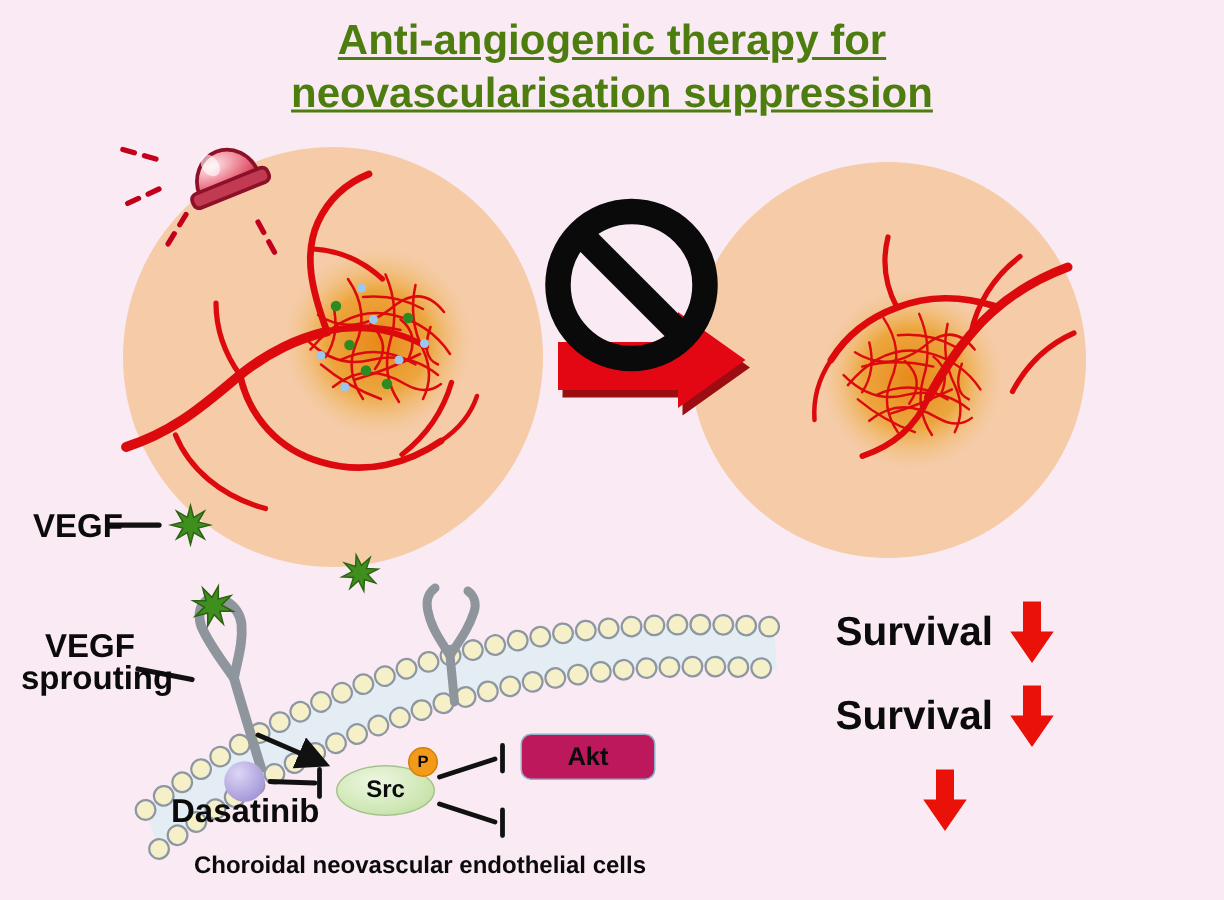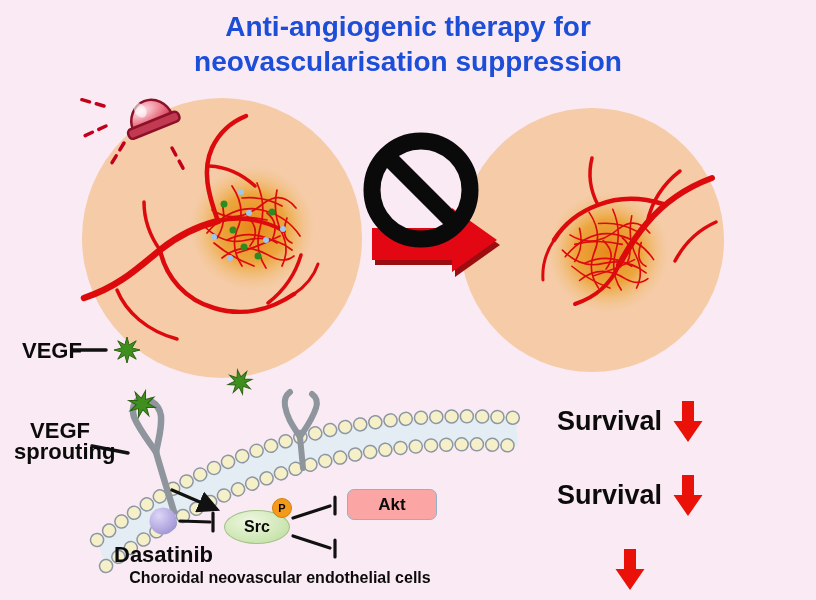--- a/index.html
+++ b/index.html
@@ -5,33 +5,33 @@
   * { margin:0; padding:0; box-sizing:border-box; }
   html,body { width:816px; height:600px; }
   body { font-family:"Liberation Sans", sans-serif; background:#faeaf3; }
   .canvas { position:relative; width:816px; height:600px; background:#faeaf3; overflow:hidden; }
   .art { position:absolute; left:0; top:0; }
   .overlay { position:absolute; font-weight:bold; color:#0b0b0b; }
   .title { left:0; top:9px; width:100%; text-align:center; font-size:28px; line-height:35px; }
   .lbl { font-size:22px; line-height:21px; }
   .vegf-lbl { left:22px; top:340px; }
   .rec-lbl { left:14px; top:420px; width:92px; text-align:center; }
-  .das-lbl { left:114px; top:544px; }
+  .das-lbl { left:114px; top:530px; }
   .cells-lbl { left:40px; top:569px; width:480px; text-align:center; font-size:16px; }
   .pill { position:absolute; display:flex; align-items:center; justify-content:center; font-weight:bold; color:#0b0b0b; }
   .src { left:224px; top:510px; width:66px; height:34px; border-radius:50%;
          background:radial-gradient(ellipse at 40% 32%, #eef7e2, #cde6b2 65%, #b9d99c);
          border:1.5px solid #a3c288; font-size:16px;text-align:right; }
   .pcirc { left:272px; top:498px; width:20px; height:20px; border-radius:50%;
            background:#f49a1a; border:1.5px solid #d57e08; font-size:11px; }
-  .kbox { left:347px; width:90px; height:31px; border-radius:7px; background:#fca5a5;
+  .kbox { left:347px; width:90px; height:31px; border-radius:7px; background:#be185d;
           border:1.5px solid #92b2c9; font-size:17px; }
   .akt { top:489px; } .mapk { top:527px; }
   .outcomes { position:absolute; left:455px; top:399px; width:350px;
-              display:flex; flex-direction:column; gap:29px;text-align:right; }
+              display:flex; flex-direction:column; gap:11px;text-align:right; }
   .orow { display:flex; align-items:center; justify-content:center; gap:11px; height:45px; }
   .otext { font-size:27px; font-weight:bold; color:#0b0b0b; }
 </style>
 </head>
 <body>
 
 <div class="canvas">
 
 <svg class="art" width="816" height="600" viewBox="0 0 816 600">
   <defs>
@@ -181,21 +181,21 @@
     <line x1="180" y1="521" x2="210" y2="522"></line>
     <line x1="213" y1="513" x2="213" y2="531"></line>
 
     <line x1="293" y1="518" x2="330" y2="506"></line>
     <line x1="335" y1="497" x2="335" y2="514"></line>
     <line x1="293" y1="536" x2="330" y2="548"></line>
     <line x1="335" y1="540" x2="335" y2="557"></line>
   </g>
 </svg>
 
-<div class="overlay title" style="color: #1d4ed8;">
+<div class="overlay title" style="color: #4d7c0f; text-decoration: underline;">
   <span style="display:block">Anti-angiogenic therapy for</span>
   <span style="display:block">neovascularisation suppression</span>
 </div>
 
 <div class="overlay lbl vegf-lbl">VEGF</div>
 
 <div class="overlay lbl rec-lbl">
   <span style="display:block">VEGF</span>
   <span style="display:block">sprouting</span>
 </div>

